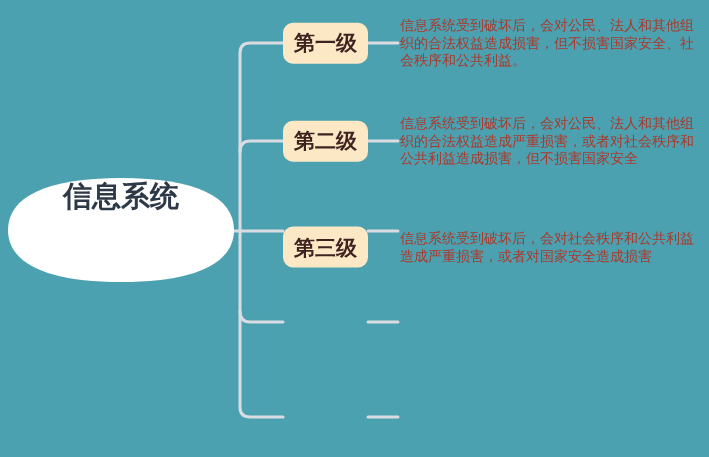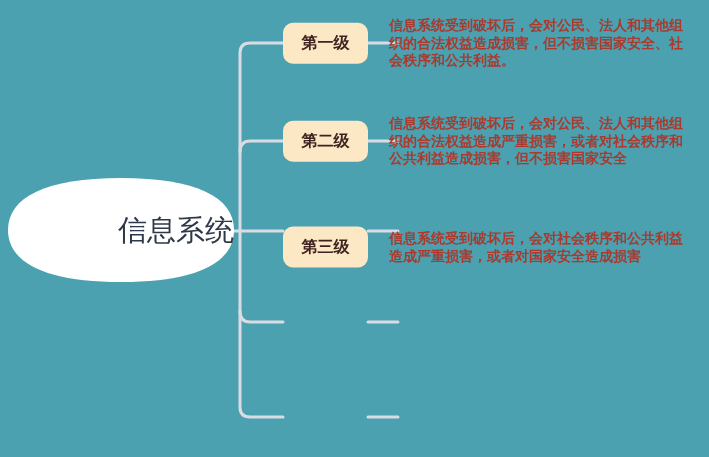--- a/index.html
+++ b/index.html
@@ -21,26 +21,26 @@
     width: 709px;
     height: 457px;
   }
   .central-text {
     position: absolute;
     left: 8px;
     top: 178px;
     width: 226px;
     height: 104px;
     display: flex;
-    flex-direction: column;
+    flex-direction: row;
     justify-content: center;
-    align-items: flex-end;
+    align-items: flex-start;
     text-align: center;
     font-size: 29px;
-    font-weight: normal;
+    font-weight: bold;
     line-height: 36px;
     color: #2e3947;
     cursor: default;
   }
   .row {
     position: absolute;
     left: 283px;
     display: flex;
     align-items: center;
     transform: translateY(-50%);
@@ -49,31 +49,31 @@
     flex: none;
     width: 85px;
     height: 41px;
     background: #fce8c5;
     border-radius: 10px;
     display: flex;
     align-items: center;
     justify-content: center;
   }
   .node-label {
-    font-size: 16px;
+    font-size: 21px;
     font-weight: bold;
     color: #3f2320;
     white-space: nowrap;
   }
   .desc {
     width: 300px;
-    margin-left: 21px;
+    margin-left: 32px;
     font-size: 14px;
     line-height: 17.5px;
-    font-weight: 700;
+    font-weight: 400;
     color: #ab392d;
     word-break: break-all;
   }
 </style>
 </head>
 <body>
 
 <div class="canvas">
 
   <svg class="links" width="709" height="457" viewBox="0 0 709 457" aria-hidden="true">

